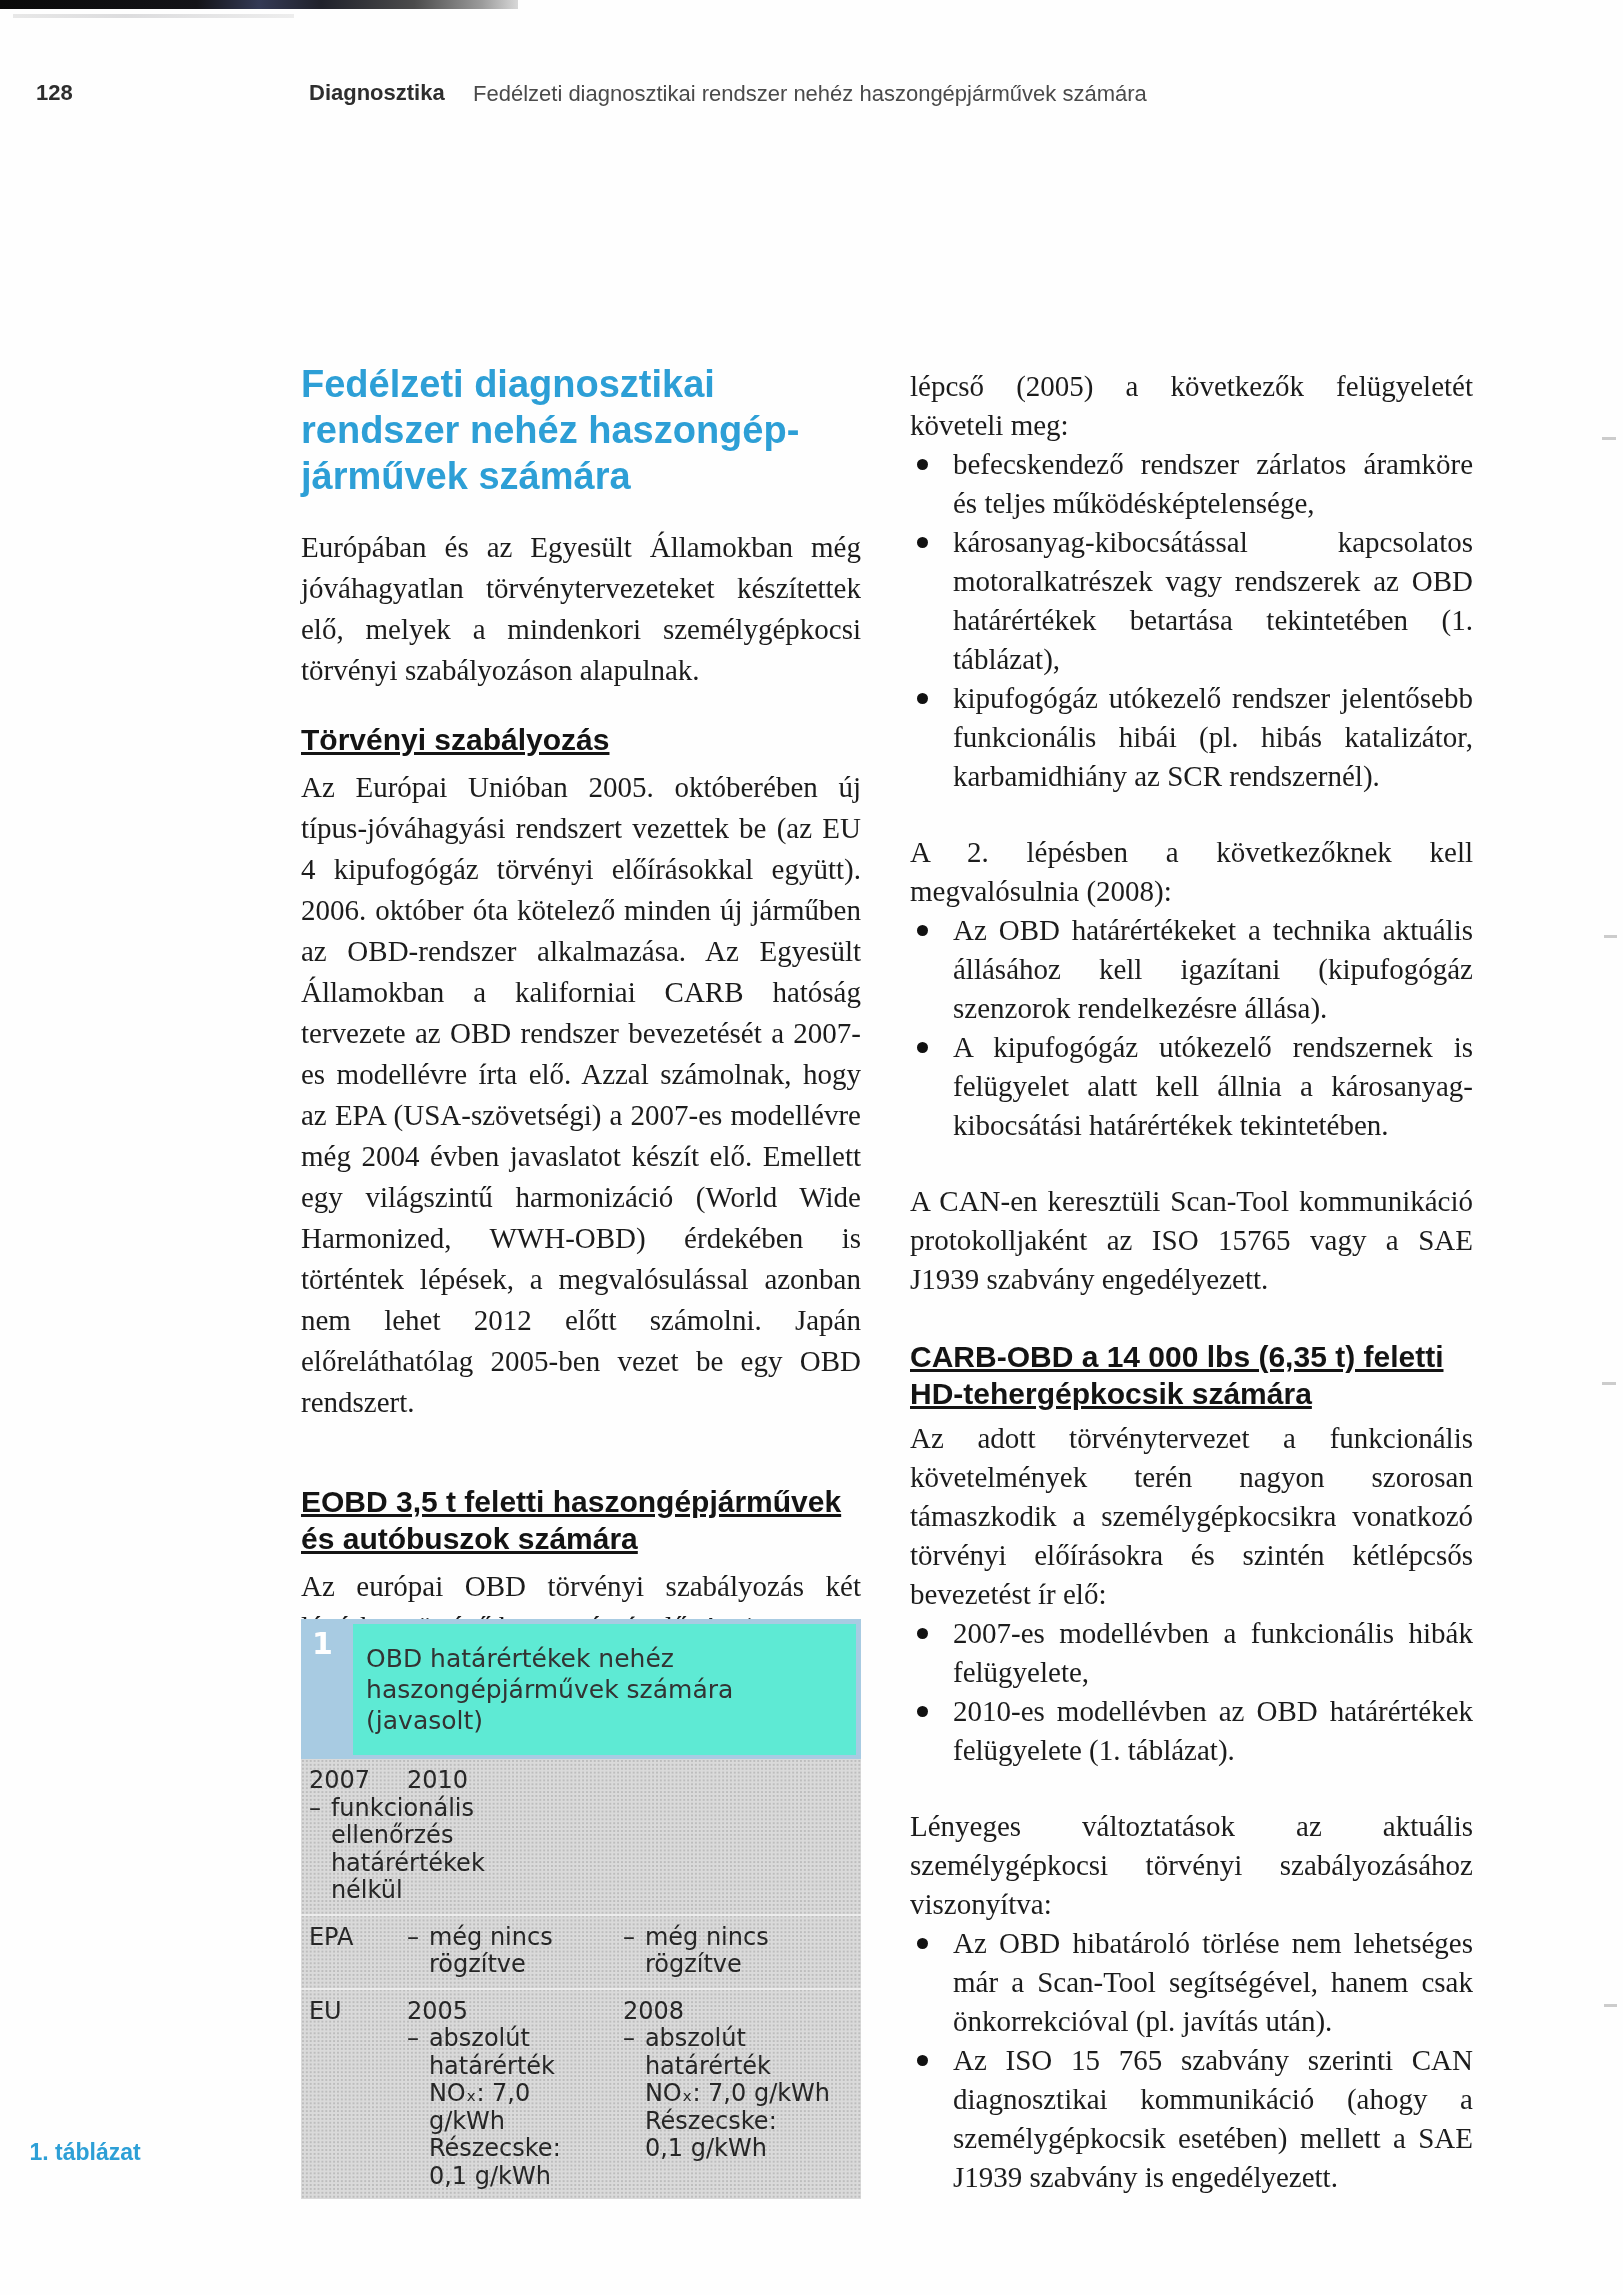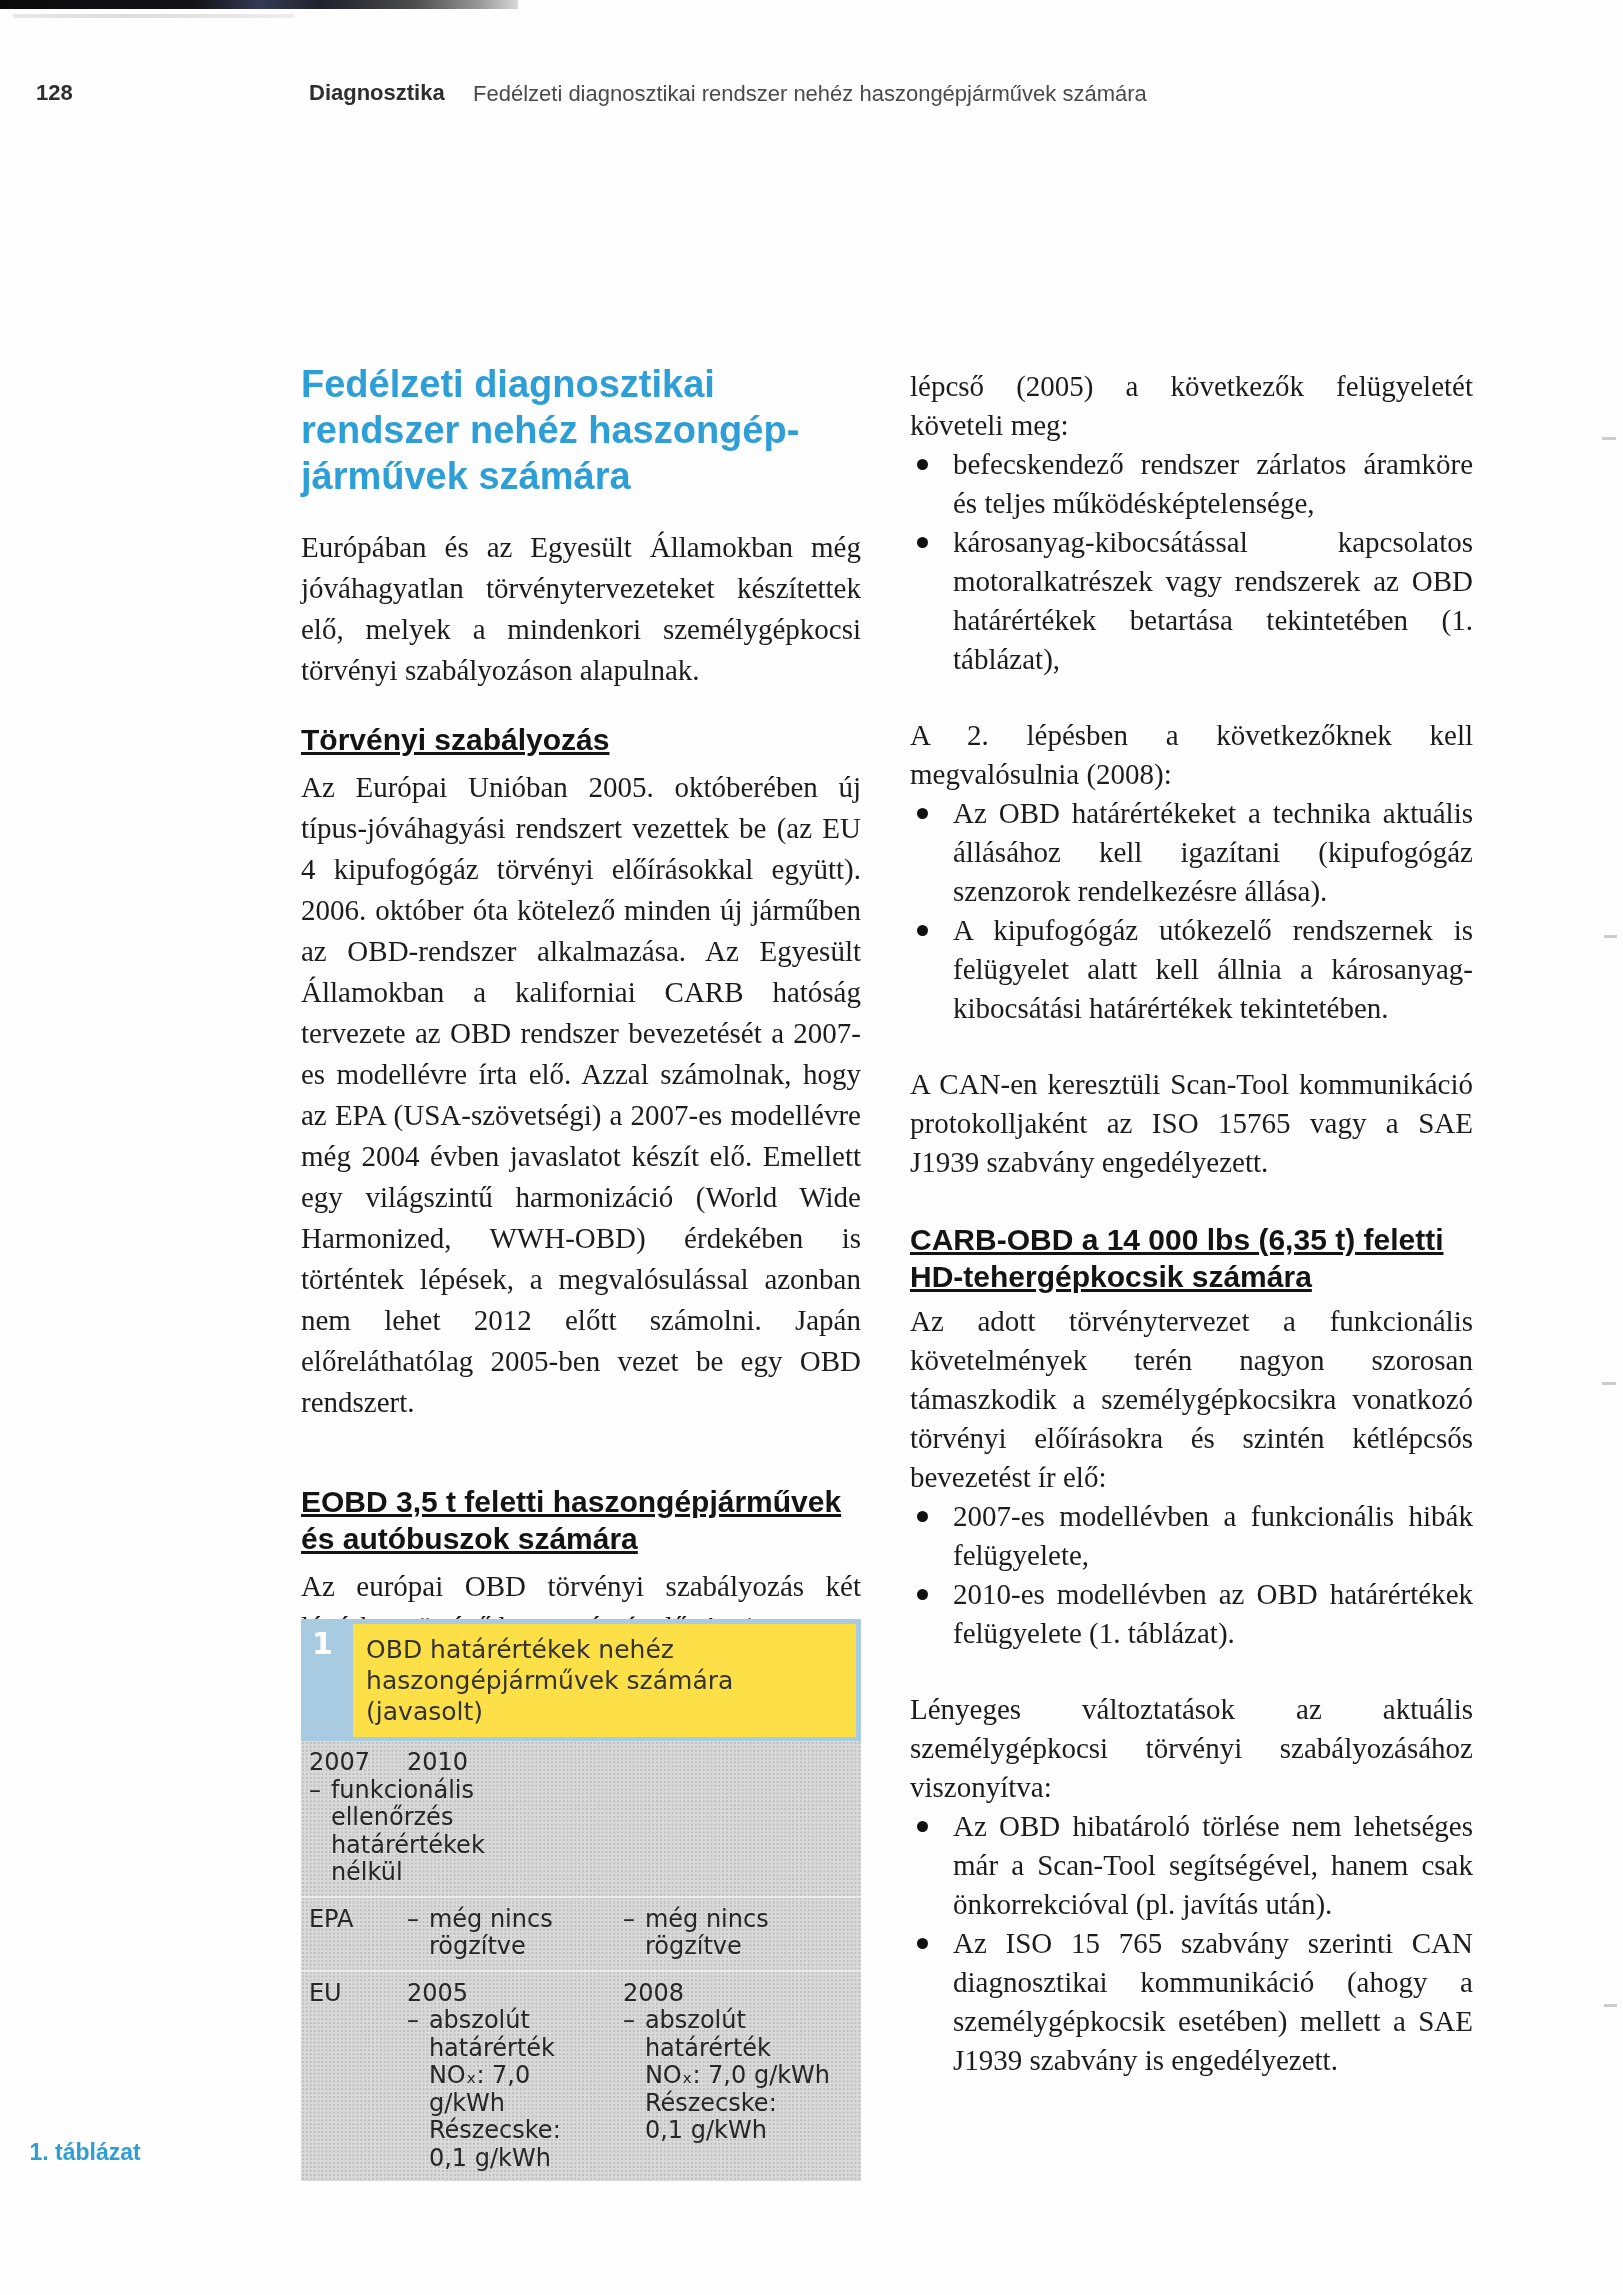--- a/index.html
+++ b/index.html
@@ -45,21 +45,21 @@
   ul.bullets li::before{
     content:"";position:absolute;left:6.5px;top:14.4px;width:11px;height:11px;border-radius:50%;background:#111;
   }
   .gap-top{margin-top:37px;}
   .head-gap{margin-top:39px;margin-bottom:6.5px;}
   
   .tbl{position:absolute;left:301px;top:1619px;width:560px;
        font-family:"DejaVu Sans", sans-serif;}
   .tbl-head{background:#a8cbe2;display:flex;padding:4.6px;box-sizing:border-box;}
   .tbl-num{width:41px;color:#ffffff;font-weight:bold;font-size:30px;line-height:30px;padding:5.2px 0 0 6.5px;}
-  .tbl-caption{flex:1;background:#fde047;padding:10px 13px;font-size:25px;line-height:31px;color:#333333;}
+  .tbl-caption{flex:1;background:#5eead4;padding:19px 13px;font-size:25px;line-height:31px;color:#333333;}
   .tbl-body{
     background-color:#dadada;
     background-image:radial-gradient(circle,#bdbdbd 0.7px, rgba(0,0,0,0) 0.9px);
     background-size:3.9px 3.9px;
   }
   .tbl-row{display:grid;grid-template-columns:98px 216px 1fr;padding:7.9px 5.2px 9.2px 7.9px;}
   .tbl-row + .tbl-row{border-top:2px solid #ececec;}
   .tbl .agency{font-size:24px;line-height:27.5px;color:#262626;}
   .tbl .year{font-size:24px;line-height:27.5px;color:#262626;}
   ul.dash{list-style:none;margin:0;padding:0;}
@@ -163,20 +163,21 @@
     </div>
   </div>
 
   <div class="table-label">1. táblázat</div>
 
   <div class="col-right">
     <p>lépcső (2005) a következők felügyeletét követeli meg:</p>
     <ul class="bullets">
       <li>befecskendező rendszer zárlatos áramköre és teljes működésképtelensége,</li>
       <li>károsanyag-kibocsátással kapcsolatos motoralkatrészek vagy rendszerek az OBD határértékek betartása tekintetében (1. táblázat),</li>
+      <li>kipufogógáz utókezelő rendszer jelentősebb funkcionális hibái (pl. hibás katalizátor, karbamidhiány az SCR rendszernél).</li>
     </ul>
     <p class="gap-top">A 2. lépésben a következőknek kell megvalósulnia (2008):</p>
     <ul class="bullets">
       <li>Az OBD határértékeket a technika aktuális állásához kell igazítani (kipufogógáz szenzorok rendelkezésre állása).</li>
       <li>A kipufogógáz utókezelő rendszernek is felügyelet alatt kell állnia a károsanyag-kibocsátási határértékek tekintetében.</li>
     </ul>
     <p class="gap-top">A CAN-en keresztüli Scan-Tool kommunikáció protokolljaként az ISO 15765 vagy a SAE J1939 szabvány engedélyezett.</p>
     <h2 class="sec-head head-gap">CARB-OBD a 14 000 lbs (6,35 t) feletti HD-tehergépkocsik számára</h2>
     <p>Az adott törvénytervezet a funkcionális követelmények terén nagyon szorosan támaszkodik a személygépkocsikra vonatkozó törvényi előírásokra és szintén kétlépcsős bevezetést ír elő:</p>
     <ul class="bullets">

